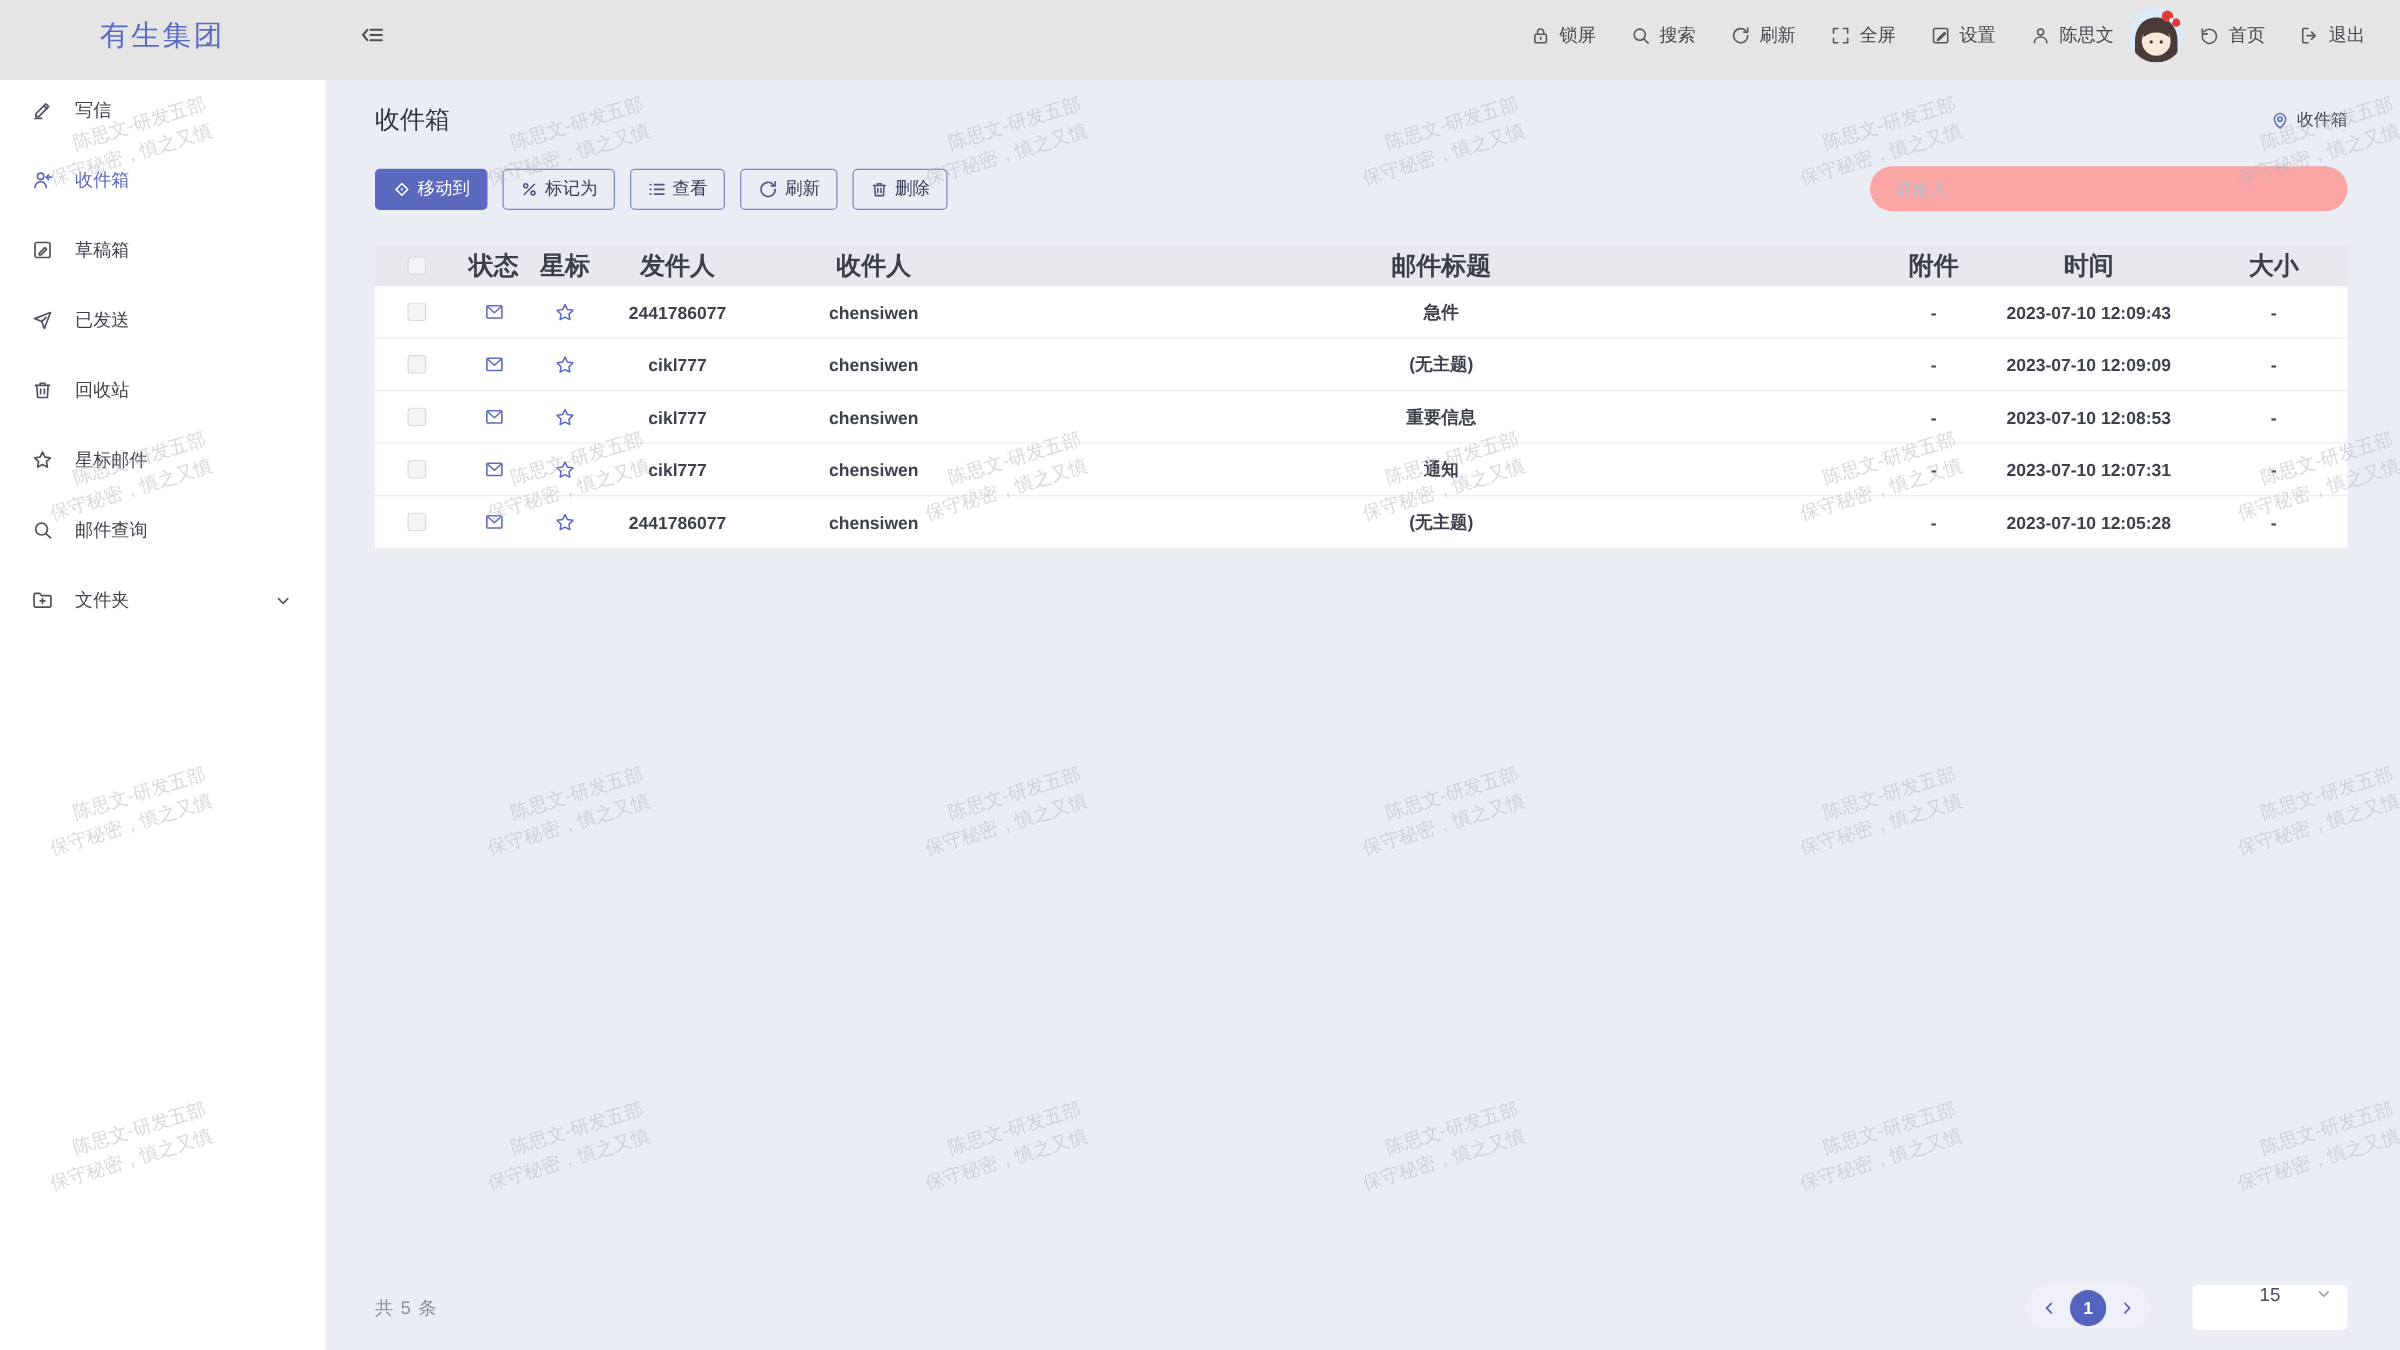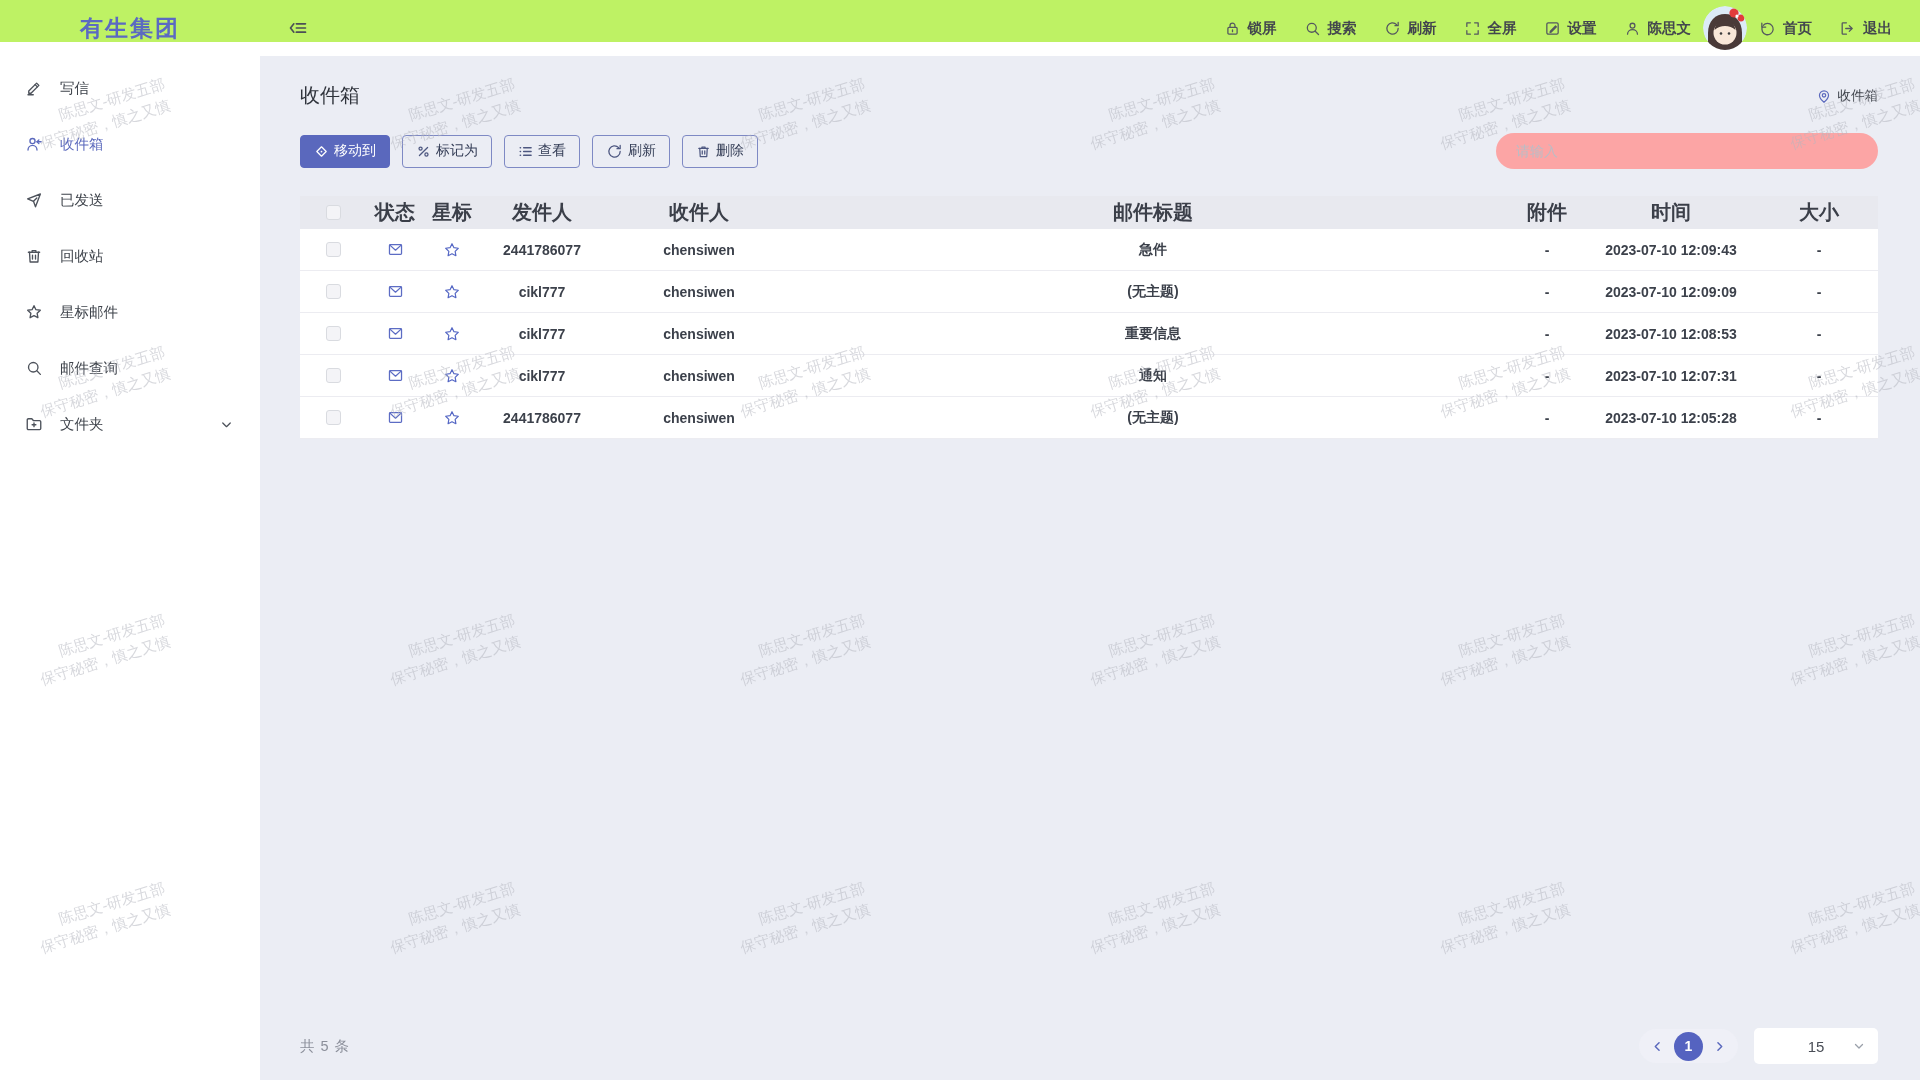--- a/index.html
+++ b/index.html
@@ -3,21 +3,21 @@
 <meta charset="utf-8">
 <style>
   * { box-sizing: border-box; margin: 0; padding: 0; }
   html, body { width: 1920px; height: 1080px; }
   body {
     position: relative; overflow: hidden; background: #fff;
     font-family: "Liberation Sans", "DejaVu Sans", sans-serif;
     -webkit-font-smoothing: antialiased;
   }
   
-  .topbar { position: absolute; left: 0; top: 0; width: 1920px; height: 42px; background: #bef264; z-index: 10; font-weight: bold; }
+  .topbar { position: absolute; left: 0; top: 0; width: 1920px; height: 64px; background: #e5e5e5; z-index: 10; }
   .logo { position: absolute; left: 0; top: 0; width: 260px; height: 56px; line-height: 56px;
           text-align: center; color: #5b6ac2; font-size: 23px; letter-spacing: 2px; }
   .collapse-btn { position: absolute; left: 288px; top: 18px; color: #4b4f56; cursor: pointer; }
   .tb-right { position: absolute; right: 28px; top: 0; height: 56px; display: flex; align-items: center; gap: 12px; }
   .tb-item { display: flex; align-items: center; gap: 7px; font-size: 14.5px; color: #43474e; cursor: pointer; }
   .tb-item svg { color: #54585f; }
   .avatar { width: 44px; height: 44px; border-radius: 50%; overflow: hidden; flex: 0 0 44px; cursor: pointer; }
   
   .sidebar { position: absolute; left: 0; top: 56px; width: 260px; bottom: 0; background: #fff; z-index: 9; padding-top: 4px; }
   .nav-item { height: 56px; display: flex; align-items: center; padding-left: 25px; gap: 17px;
@@ -57,22 +57,22 @@
   .mail-icon { color: #5c6cc4; display: flex; }
   .star-icon { color: #5668c5; display: flex; cursor: pointer; }
   
   .footer { position: absolute; left: 40px; right: 42px; bottom: 16px; display: flex; align-items: center; }
   .total { color: #8b8f9a; font-size: 14.5px; letter-spacing: 1px; }
   .pager { margin-left: auto; display: flex; align-items: center; gap: 9px; background: #eff0f7;
            border-radius: 17px; height: 34px; padding: 0 11px; }
   .pg-arrow { color: #5b69bd; display: flex; cursor: pointer; }
   .page-num { width: 29px; height: 29px; border-radius: 50%; background: #5563c0; color: #fff;
               display: flex; align-items: center; justify-content: center; font-size: 14px; font-weight: 700; cursor: pointer; }
-  .page-size { margin-left: 16px; width: 124px; height: 36px; background: #fff; border-radius: 5px;
-               position: relative; display: flex; align-items: center; justify-content: center;
+  .page-size { margin-left: 34px; width: 124px; height: 36px; background: #fff; border-radius: 5px;
+               position: relative; display: flex; align-items: flex-start; justify-content: center;
                font-size: 15px; color: #4a4e57; cursor: pointer; }
   .page-size .chev { position: absolute; right: 12px; color: #9aa0aa; display: flex; }
   
   #watermark { position: absolute; inset: 0; z-index: 40; pointer-events: none; overflow: hidden; }
   .wm { position: absolute; transform: rotate(-17deg); color: #b4b6bf; opacity: 0.52; font-size: 15px;
         line-height: 22px; white-space: nowrap; }
   .wm .l2 { display: block; margin-left: -26px; }
 </style>
 </head>
 <body>
@@ -194,20 +194,29 @@
       <div class="nav-item active">
         <span style="display: flex;">
           <svg width="18" height="18" viewBox="0 0 24 24" fill="none" stroke="currentColor" stroke-width="1.8" stroke-linecap="round" stroke-linejoin="round">
             <circle cx="10" cy="8" r="3.4"></circle>
             <path d="M4 20c0-3.6 2.7-6.2 6-6.2s6 2.6 6 6.2"></path>
             <path d="M21.5 9h-5.5"></path>
             <path d="M18.5 6.5L16 9l2.5 2.5"></path>
           </svg>
         </span>
         <span>收件箱</span>
+      </div>
+      <div class="nav-item">
+        <span style="display: flex;">
+          <svg width="18" height="18" viewBox="0 0 24 24" fill="none" stroke="currentColor" stroke-width="1.8" stroke-linecap="round" stroke-linejoin="round">
+            <rect x="4" y="4" width="16" height="16" rx="2"></rect>
+            <path d="M8.5 15.5l6-6 1.8 1.8-6 6H8.5v-1.8z"></path>
+          </svg>
+        </span>
+        <span>草稿箱</span>
       </div>
       <div class="nav-item">
         <span style="display: flex;">
           <svg width="18" height="18" viewBox="0 0 24 24" fill="none" stroke="currentColor" stroke-width="1.8" stroke-linecap="round" stroke-linejoin="round">
             <path d="M3.5 10.5L20.5 4l-6.5 17-2.7-7.3L3.5 10.5z"></path>
             <path d="M11.3 13.7l4.5-4.5"></path>
           </svg>
         </span>
         <span>已发送</span>
       </div>

